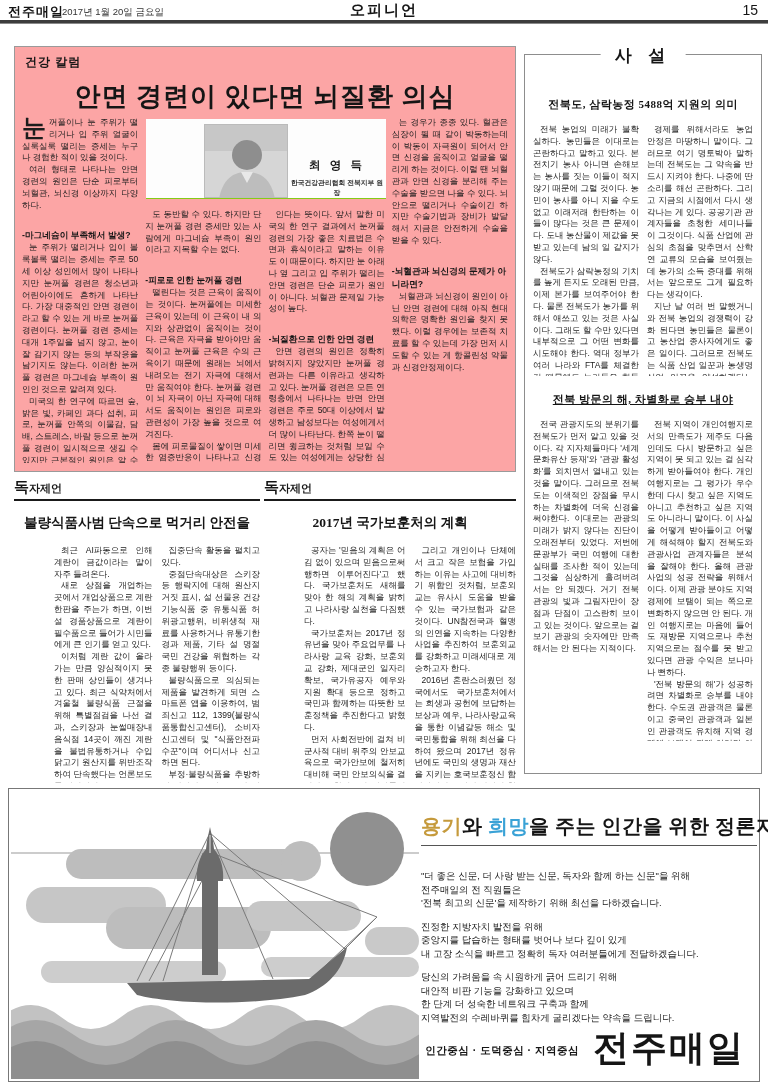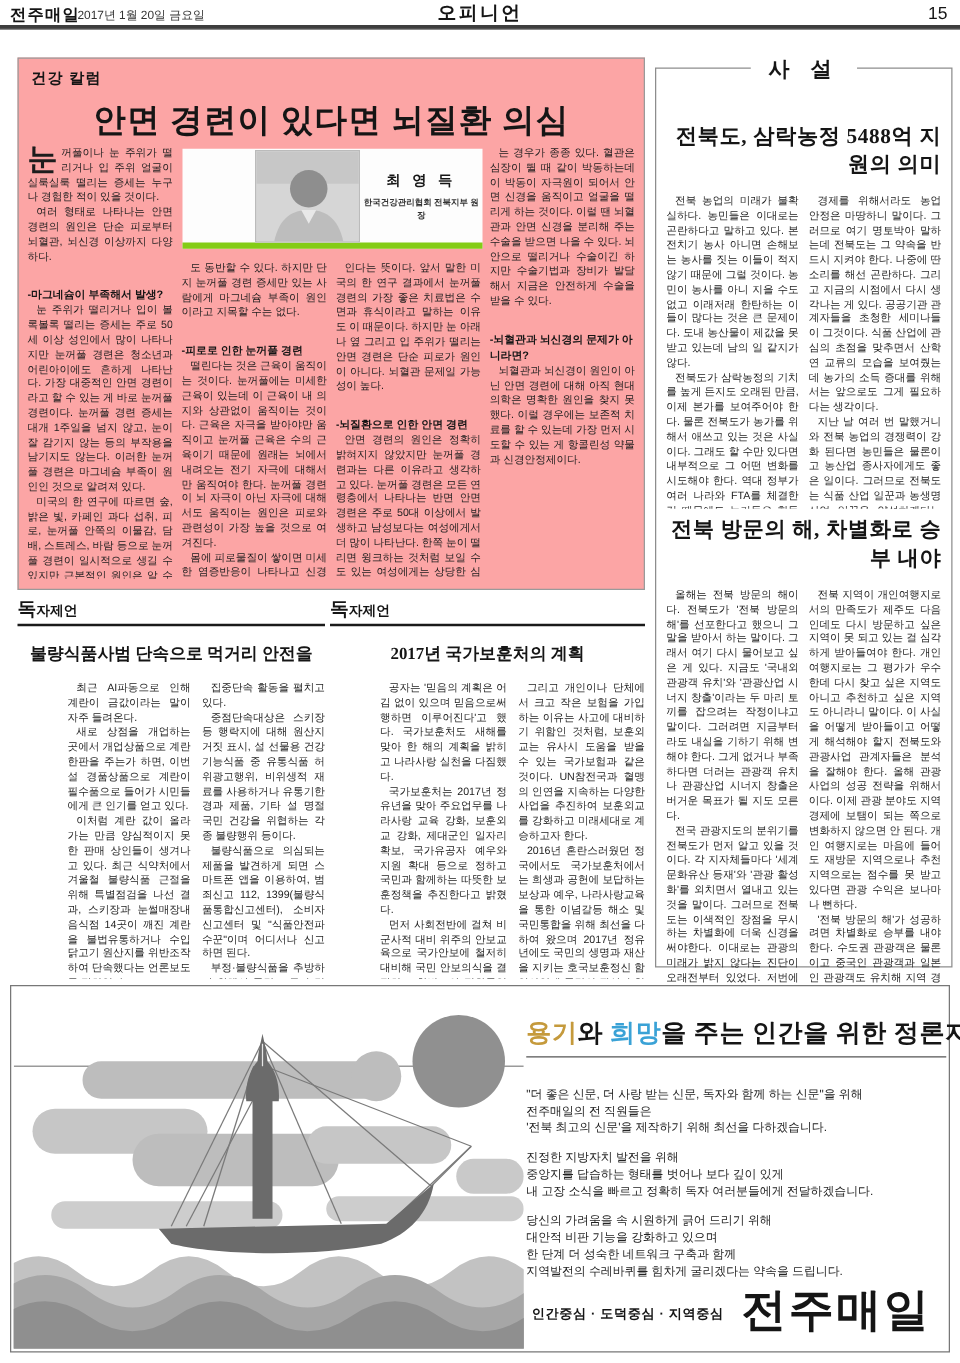--- a/index.html
+++ b/index.html
@@ -20,42 +20,42 @@
   .col p.lead { text-indent:0; }
   .col p.sub  { font-size:8.7px; line-height:13px; font-weight:bold; margin-top:18px; }
   .dropcap { float:left; font-size:24px; line-height:22px; font-weight:bold; margin:0 3px 0 0; font-family:"Liberation Serif",serif; }
 
   
   .health-box { position:absolute; left:14px; top:46px; width:502px; height:426px; border:1px solid #9a9a9a; background:#fca5a5; }
   .hb-kicker { position:absolute; top:7px; left:10px; font-size:12px; font-weight:bold; letter-spacing:1px; }
   .hb-title { position:absolute; top:32px; left:0; right:0; text-align:center; font-size:26px; font-weight:bold; font-family:"Liberation Serif",serif; letter-spacing:1px; }
   .hb-cols { position:absolute; left:7px; right:7px; top:70px; bottom:8px; display:flex; gap:7px; }
   .pad-top { padding-top:92px; }
-  .author-block { position:absolute; left:131px; top:72px; width:240px; height:80px; display:flex; align-items:center; border-bottom:5px solid #84cc16; background:#fdfdfd; z-index:2; }
+  .author-block { position:absolute; left:131px; top:72px; width:240px; height:80px; display:flex; align-items:flex-end; border-bottom:1px solid #84cc16; background:#fdfdfd; z-index:2; }
   .photo { width:84px; height:74px; margin-left:58px; background:#d9d9d9; border:1px solid #bbb; overflow:hidden; flex:none; }
   .author-meta { flex:1; text-align:center; }
   .author-name { font-size:11.5px; font-weight:bold; letter-spacing:3px; }
   .author-affil { font-size:6.8px; margin-top:5px; color:#333; font-weight:bold; }
 
   
   .reader-box { position:absolute; top:478px; height:302px; }
   .rb-left  { left:14px;  width:246px; }
   .rb-right { left:264px; width:252px; }
   .rb-header { border-bottom:2px solid #1a1a1a; padding-bottom:2px; }
   .rb-header .cap { font-size:15px; font-weight:bold; }
   .rb-header .rest { font-size:11px; font-weight:bold; }
   .rb-title { margin-top:13px; text-align:center; font-size:13.5px; font-weight:bold; font-family:"Liberation Serif",serif; }
   .rb-cols { display:flex; gap:9px; margin-top:13px; height:238px;margin-left:40px; }
 
   
   .editorial-box { position:absolute; left:524px; top:54px; width:238px; height:720px; border:1px solid #8d8d8d; background:#fff; padding:0 8px; }
   .ed-label { position:absolute; top:-11px; left:50%; transform:translateX(-50%); background:#fff; padding:0 14px; font-size:17px; font-weight:bold; letter-spacing:6px; white-space:nowrap; }
-  .ed-title { text-align:right; font-size:17px; font-weight:bold; font-family:"Liberation Serif",serif; letter-spacing:0.5px; }
+  .ed-title { text-align:center; font-size:11px; font-weight:bold; font-family:"Liberation Serif",serif; letter-spacing:0.5px; }
   .ed-title.first { margin-top:42px; }
-  .ed-title.second { margin-top:5px; }
+  .ed-title.second { margin-top:16px;text-decoration:underline; }
   .ed-cols { display:flex; gap:8px; margin-top:12px; }
   .ed-cols.one { height:252px; }
   .ed-cols.two { height:322px; }
 
   
   .ad-box { position:absolute; left:8px; top:788px; width:752px; height:294px; border:1px solid #777; background:#fff; }
   .ad-illustration { position:absolute; left:2px; top:2px; width:408px; height:288px; }
   .ad-title { position:absolute; left:412px; top:24px; width:338px; font-size:20px; font-weight:bold; letter-spacing:0.5px; white-space:nowrap; font-family:"Liberation Serif",serif; }
   .ad-rule { position:absolute; left:412px; top:56px; width:336px; height:1px; background:#555; }
   .ad-paras { position:absolute; left:412px; top:80px; width:340px; }
@@ -174,21 +174,20 @@
       </div>
     <div class="col">
         <p class="para">경제를 위해서라도 농업 안정은 마땅하니 말이다. 그러므로 여기 명토박아 말하는데 전북도는 그 약속을 반드시 지켜야 한다. 나중에 딴소리를 해선 곤란하다. 그리고 지금의 시점에서 다시 생각나는 게 있다. 공공기관 관계자들을 초청한 세미나들이 그것이다. 식품 산업에 관심의 초점을 맞추면서 산학연 교류의 모습을 보여줬는데 농가의 소득 증대를 위해서는 앞으로도 그게 필요하다는 생각이다.</p>
         <p class="para">지난 날 여러 번 말했거니와 전북 농업의 경쟁력이 강화 된다면 농민들은 물론이고 농산업 종사자에게도 좋은 일이다. 그러므로 전북도는 식품 산업 일꾼과 농생명산업 일꾼을 양성하겠다는 의지를 강화해야 한다. 본보는 사설을 통해서 농업을 식품산업과 연계해야 한다고 여러 번 말했다. 전북도는 농민들의 경제적 실익에 무조건 초점을 맞추어야 한다. 농민들이 힘들어 하고 있는 지금, 전북도가 올 한해 5488억원을 지원한다니 앞으로 그 성과가 어떨지 기대가 크다.</p>
       </div>
   </div>
 
   <div class="ed-title second">전북 방문의 해, 차별화로 승부 내야</div>
   <div class="ed-cols two">
     <div class="col">
-        <p class="para">올해는 전북 방문의 해이다. 전북도가 '전북 방문의 해'를 선포한다고 했으니 그 말을 받아서 하는 말이다. 그래서 여기 다시 물어보고 싶은 게 있다. 지금도 '국내외 관광객 유치'와 '관광산업 시너지 창출'이라는 두 마리 토끼를 잡으려는 작정이냐고 말이다. 그러려면 지금부터라도 내실을 기하기 위해 변해야 한다. 그게 없거나 부족하다면 더러는 관광객 유치나 관광산업 시너지 창출은 버거운 목표가 될 지도 모른다.</p>
         <p class="para">전국 관광지도의 분위기를 전북도가 먼저 알고 있을 것이다. 각 지자체들마다 '세계문화유산 등재'와 '관광 활성화'를 외치면서 열내고 있는 것을 말이다. 그러므로 전북도는 이색적인 장점을 무시하는 차별화에 더욱 신경을 써야한다. 이대로는 관광의 미래가 밝지 않다는 진단이 오래전부터 있었다. 저번에 문광부가 국민 여행에 대한 실태를 조사한 적이 있는데 그것을 심상하게 흘려버려서는 안 되겠다. 거기 전북 관광의 빛과 그림자만이 장점과 단점이 고스란히 보이고 있는 것이다. 앞으로는 겉보기 관광의 숫자에만 만족해서는 안 된다는 지적이다.</p>
       </div>
     <div class="col">
         <p class="para">전북 지역이 개인여행지로서의 만족도가 제주도 다음인데도 다시 방문하고 싶은 지역이 못 되고 있는 걸 심각하게 받아들여야 한다. 개인여행지로는 그 평가가 우수한데 다시 찾고 싶은 지역도 아니고 추천하고 싶은 지역도 아니라니 말이다. 이 사실을 어떻게 받아들이고 어떻게 해석해야 할지 전북도와 관광사업 관계자들은 분석을 잘해야 한다. 올해 관광 사업의 성공 전략을 위해서이다. 이제 관광 분야도 지역 경제에 보탬이 되는 쪽으로 변화하지 않으면 안 된다. 개인 여행지로는 마음에 들어도 재방문 지역으로나 추천지역으로는 점수를 못 받고 있다면 관광 수익은 보나마나 뻔하다.</p>
         <p class="para">'전북 방문의 해'가 성공하려면 차별화로 승부를 내야 한다. 수도권 관광객은 물론이고 중국인 관광객과 일본인 관광객도 유치해 지역 경제에 보탬이 되게 하려면 차별화에 힘써야 한다. 구태의연 해서는 안 되고 무엇인가 달라진 모습을 보여야 한다는 주문이다. 앞으로는 경제적 실익이 있는 관광사업을 보여주었으면 하는 바이다.</p>
       </div>
   </div>
 </div>
 
 <div class="ad-box">

